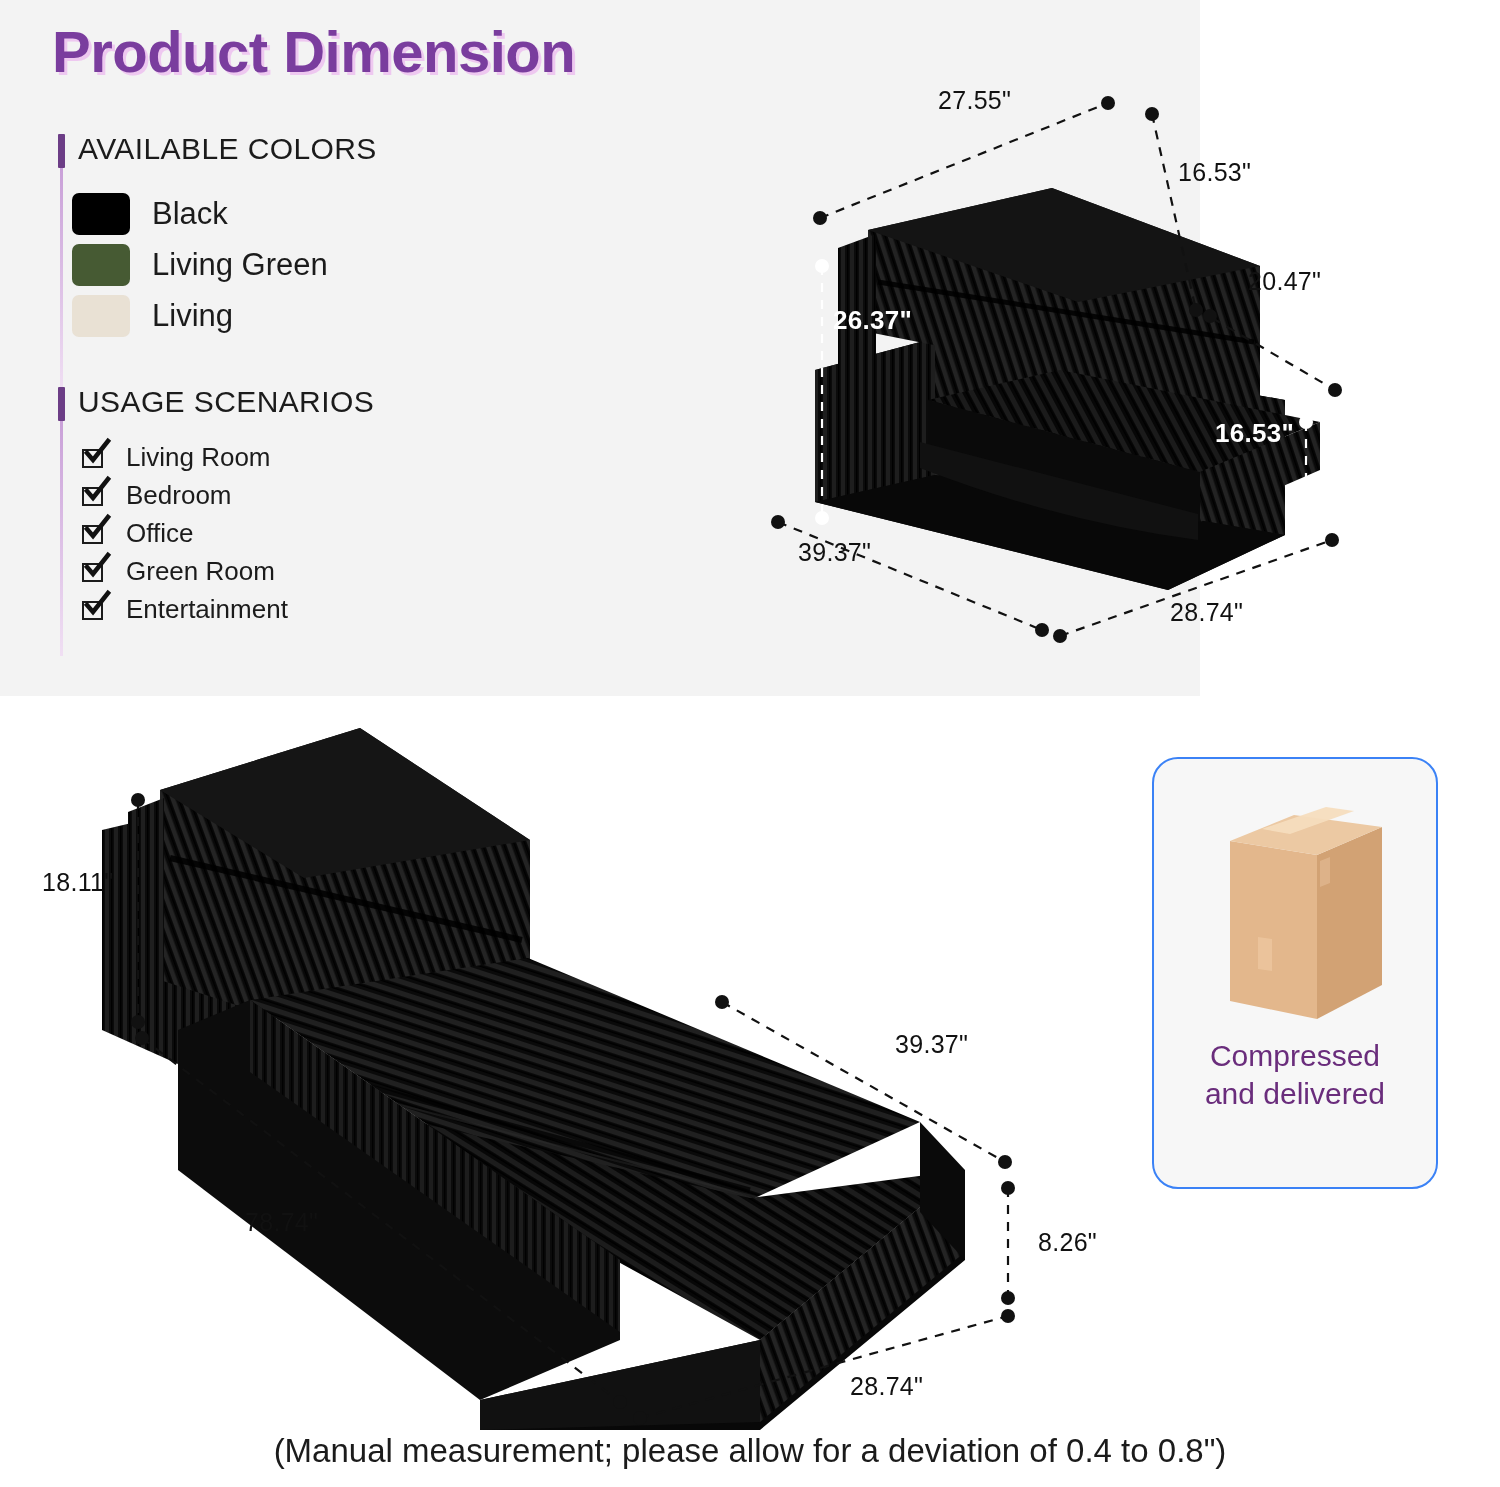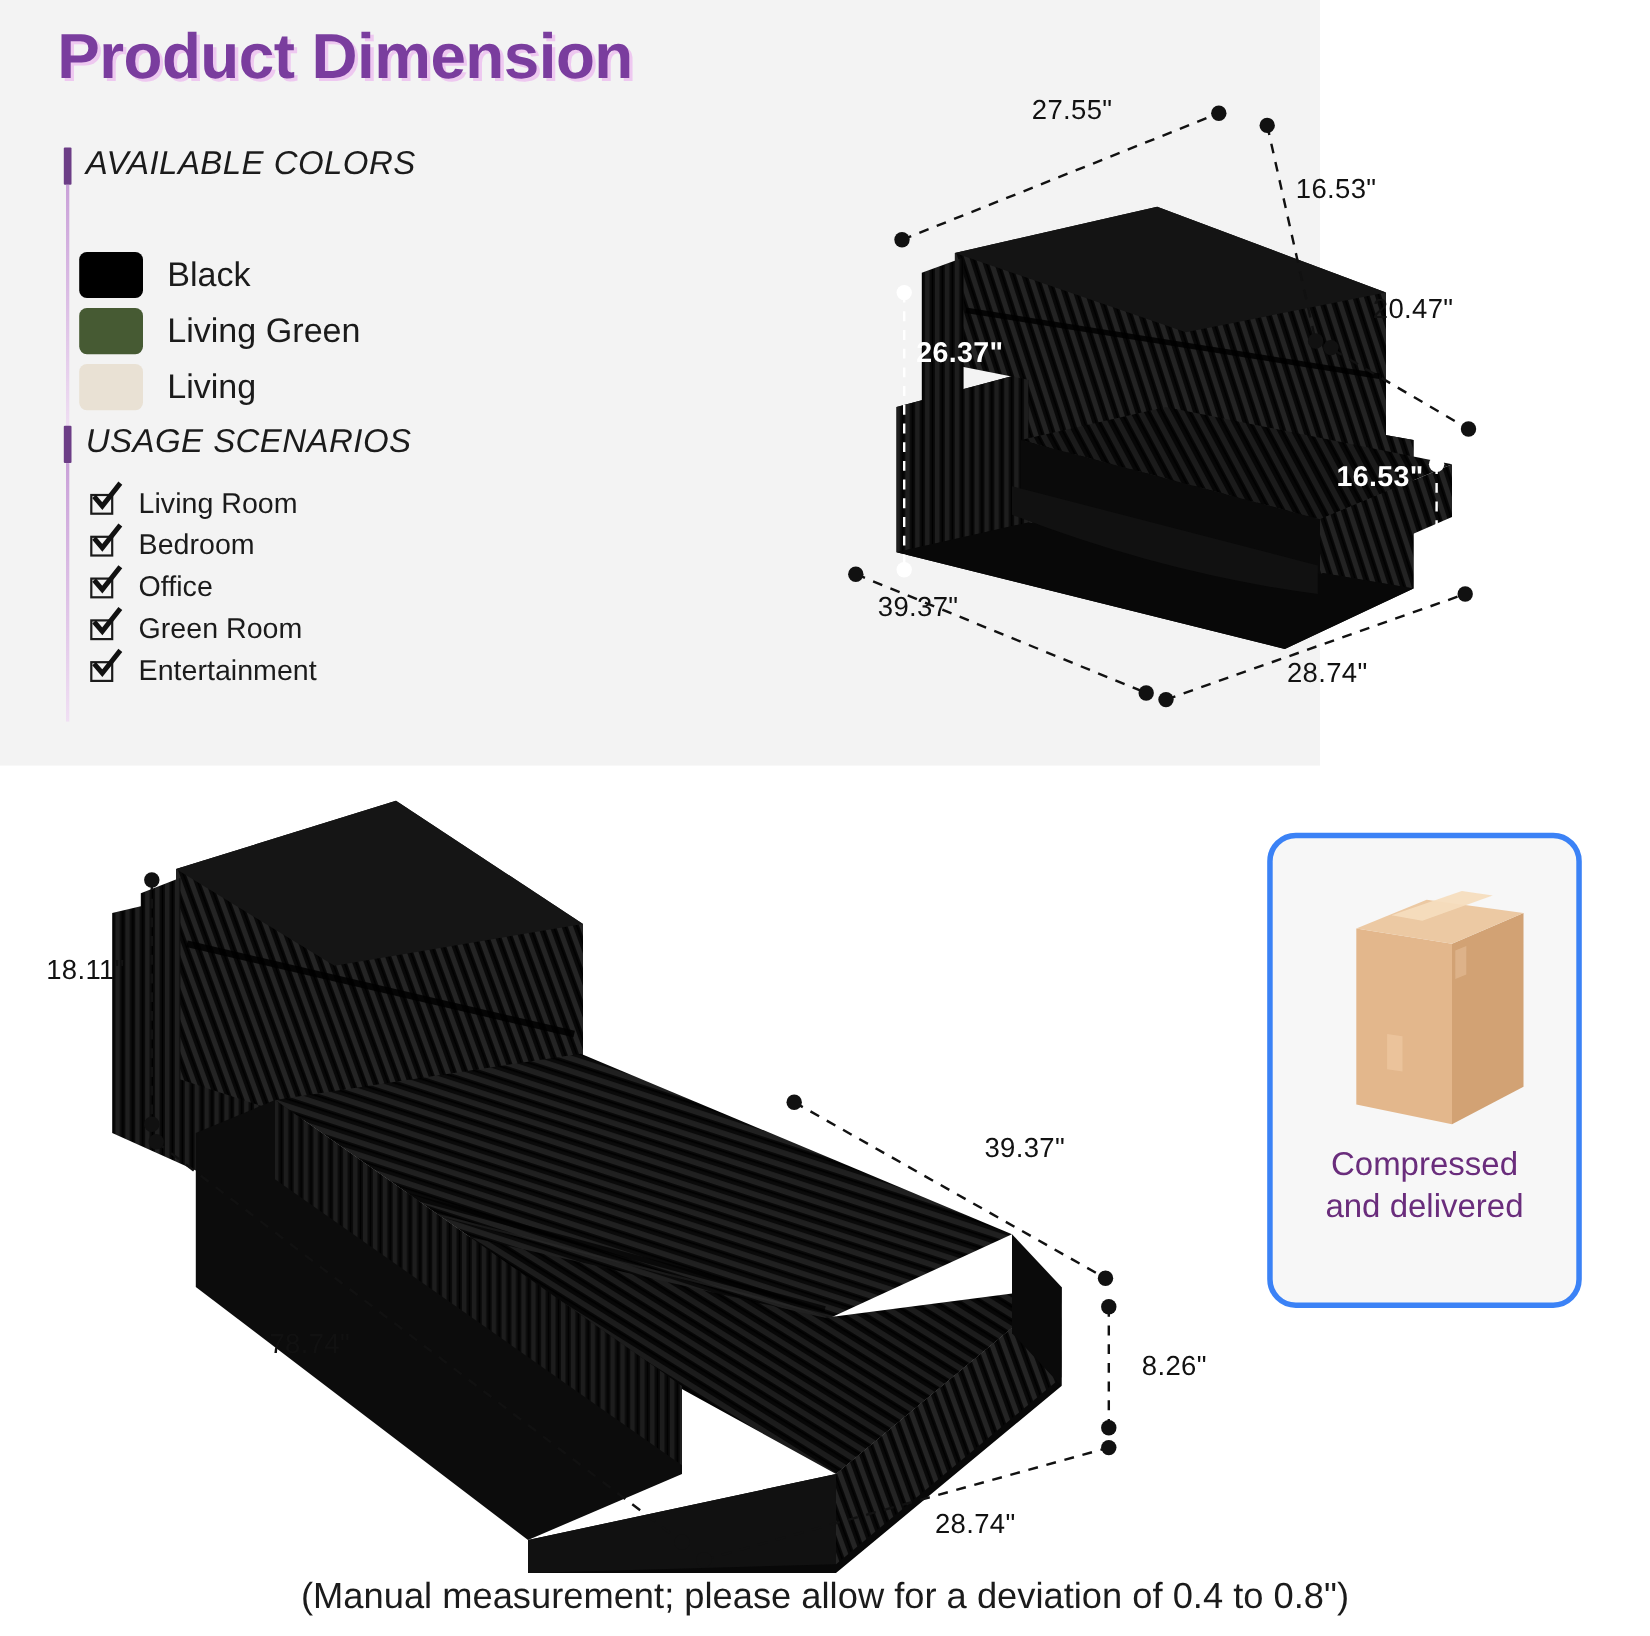--- a/index.html
+++ b/index.html
@@ -17,36 +17,36 @@
     background: #f3f3f3;
   }
   .title {
     position: absolute; left: 52px; top: 18px;
     font-size: 58px; font-weight: bold; letter-spacing: -0.5px;
     color: #7a3d9e;
     text-shadow: 3px 3px 0 #eec8f0;
   }
 
   
-  .section { position: absolute; font-style: italic; }
+  .section { position: absolute; }
   .sec-head {
     position: relative; padding-left: 26px;
     font-size: 30px; color: #1b1b1b; letter-spacing: 0.4px;
     font-weight: 400;
   }
   .sec-bar {
     position: absolute; left: 6px; top: 2px; width: 7px; height: 34px;
     background: #6c3d86; border-radius: 1px;
   }
   .sec-tail {
     position: absolute; left: 8px; width: 3px;
     background: linear-gradient(#c9a0d8, #f0dff3);
   }
 
-  .color-list { position: absolute; left: 72px; top: 190px; margin-top: 36px; }
+  .color-list { position: absolute; left: 72px; top: 190px; }
   .color-row { display: flex; align-items: center; height: 48px; margin-bottom: 3px; }
   .swatch { width: 58px; height: 42px; border-radius: 7px; }
   .color-label { margin-left: 22px; font-size: 31px; color: #1b1b1b; }
 
   .usage-list { position: absolute; left: 82px; top: 440px; text-align: right; }
   .usage-row { display: flex; align-items: center; height: 35px; margin-bottom: 3px; }
   .chk { position: relative; width: 24px; height: 22px; flex: none; }
   .chk-box { position: absolute; left: 0; top: 2px; width: 21px; height: 19px;
              border: 2px solid #1b1b1b; }
   .chk-tick { position: absolute; left: 2px; top: -7px; width: 26px; height: 26px; }
@@ -57,21 +57,21 @@
   .dim {
     position: absolute; font-size: 25px; color: #111;
     letter-spacing: 0.3px; white-space: nowrap;
   }
   .dim.white { color: #fff; font-weight: bold; }
   .dim.big { font-size: 26px; }
 
   
   .box-card {
     position: absolute; left: 1152px; top: 757px; width: 286px; height: 432px;
-    background: #f7f7f7; border: 5px solid #3b82f6; border-radius: 26px;
+    background: #f7f7f7; border: 2px solid #3b82f6; border-radius: 26px;
   }
   .box-caption {
     position: absolute; left: 0; right: 0; top: 278px;
     text-align: center; font-size: 30px; line-height: 1.26;
     color: #6a2d7c;
   }
   .box-caption b { font-weight: bold; color: #5e2472; }
 
   .footnote {
     position: absolute; left: 0; width: 1500px; top: 1432px;

